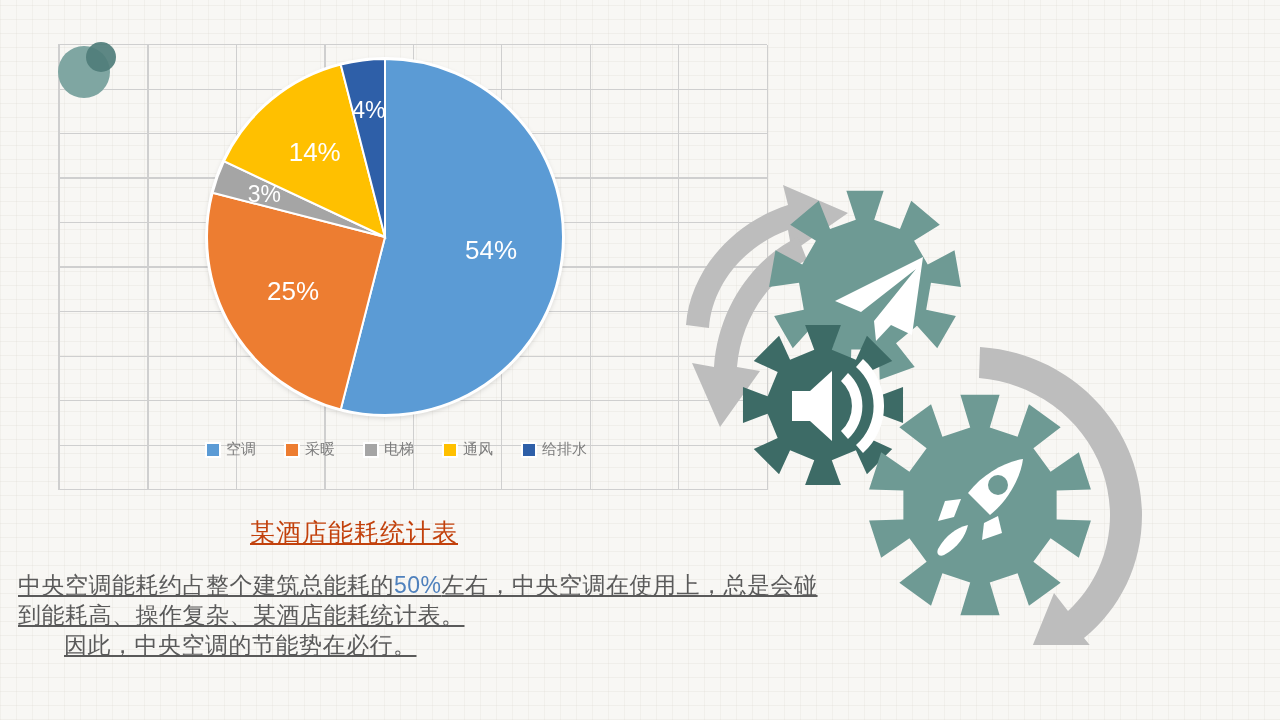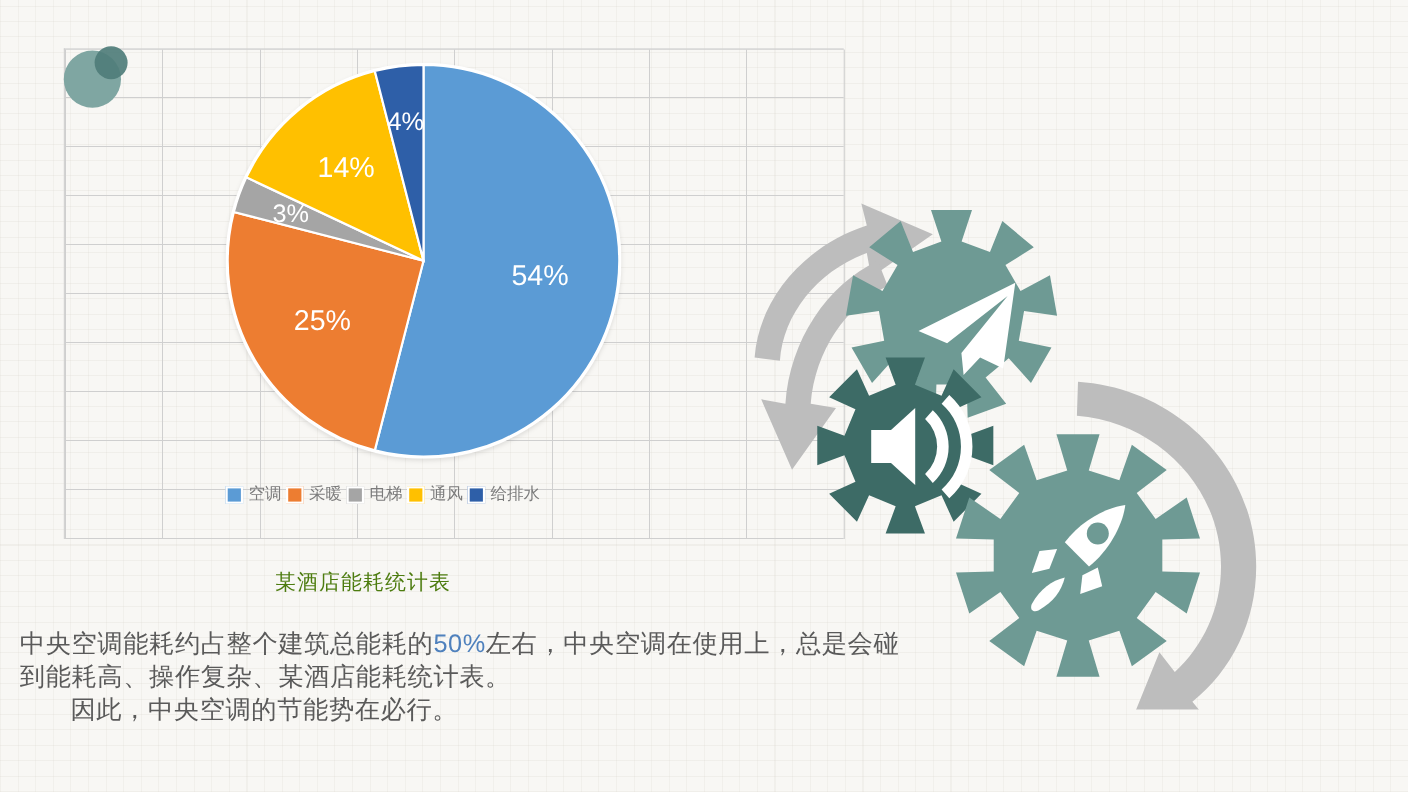--- a/index.html
+++ b/index.html
@@ -59,41 +59,42 @@
     fill: #ffffff;
     font-size: 26px;
     text-anchor: middle;
     dominant-baseline: central;
   }
   .pie-label.small { font-size: 23px; }
 
   
   #legend {
     position: absolute; left: 205px; top: 440px;
-    display: flex; align-items: flex-end; gap: 4px;
+    display: flex; align-items: flex-end; gap: 28px;
     font-size: 15px; color: #7b7b7b;
   }
   .legend-item { display: flex; align-items: center; gap: 5px; }
   .legend-swatch {
     width: 12px; height: 12px; display: inline-block;
     border: 2px solid #ffffff; box-sizing: content-box;
   }
   .legend-label { white-space: nowrap; }
 
   
   #chart-caption {
     position: absolute; left: 250px; top: 516px;
-    font-size: 19px; color: #4d7c0f; letter-spacing: 1px;
+    font-size: 25px; color: #c2410c; letter-spacing: 1px; text-decoration: underline;
   }
 
   
   #body-text {
     position: absolute; left: 18px; top: 570px; width: 850px;
     font-size: 23px; line-height: 30px; color: #5a5a5a;
     letter-spacing: .5px;
+    text-decoration: underline;
   }
   #body-text .hl { color: #4f81bd; }
   #body-text .line2 { display:block; }
   #body-text .line3 { display:block; text-indent: 2em; }
 
   
   #gears { position: absolute; left: 680px; top: 175px; width: 560px; height: 470px; }
   #gears svg { display: block; }
 </style>
 </head>

